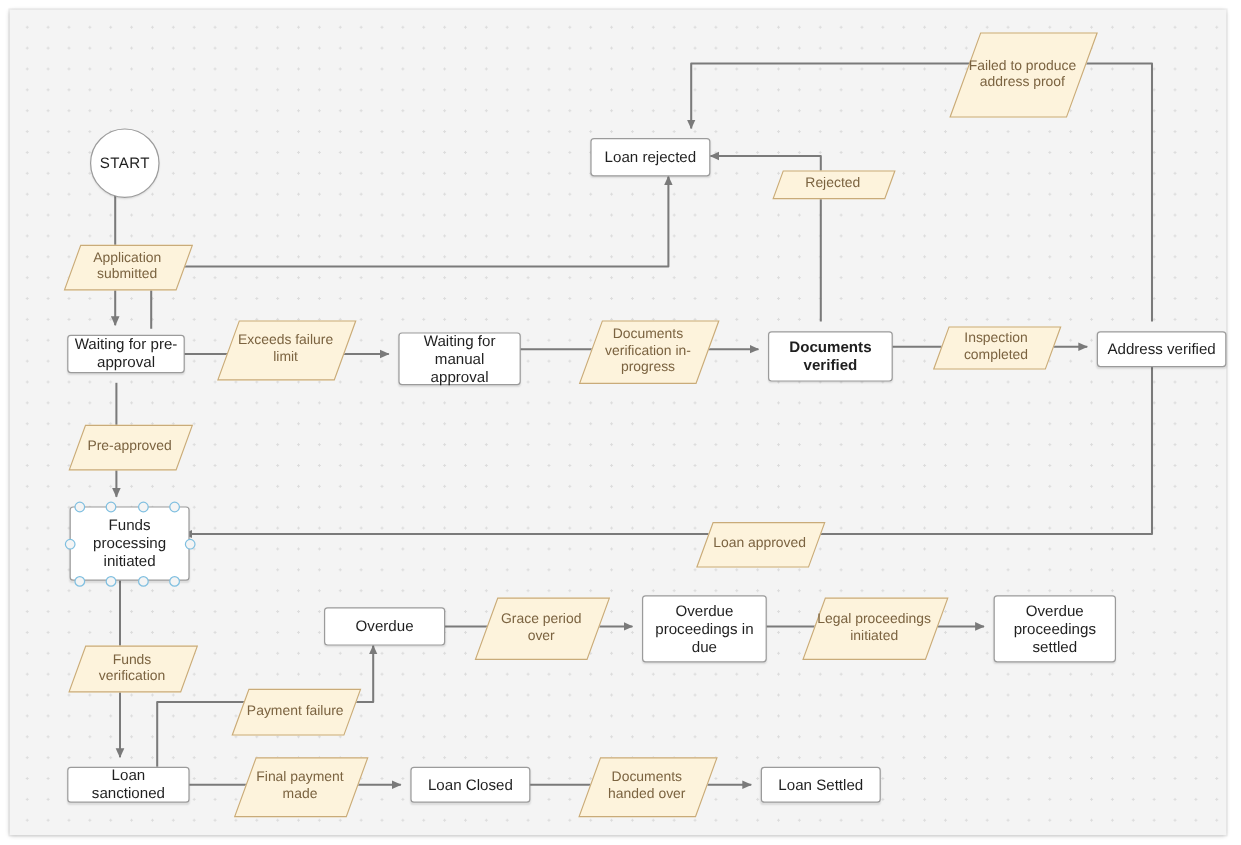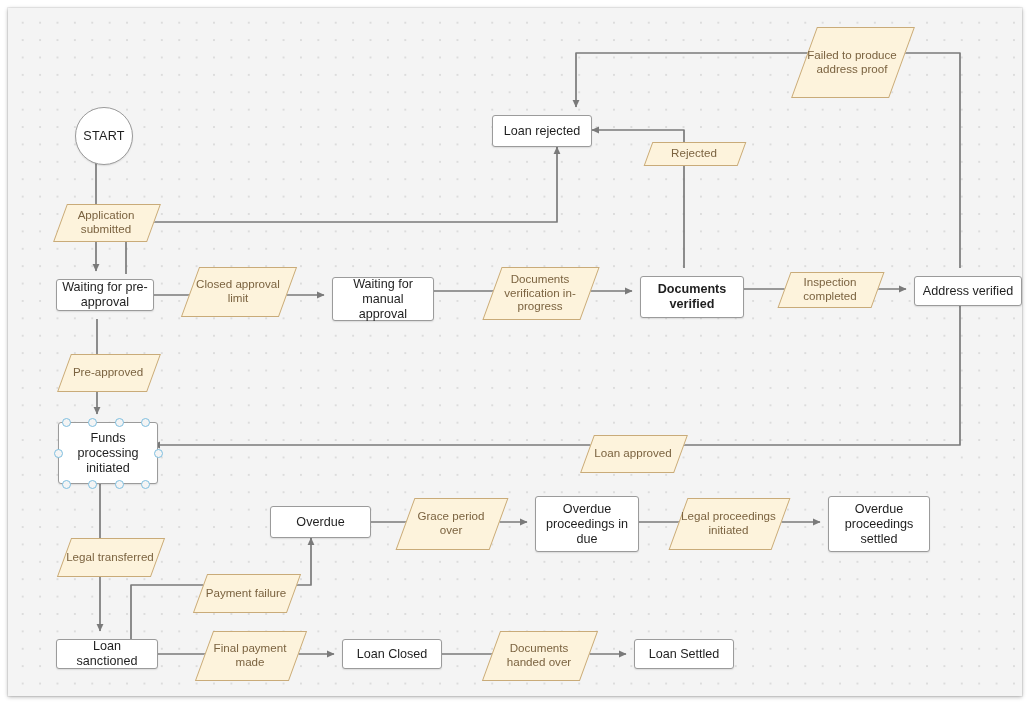--- a/index.html
+++ b/index.html
@@ -176,21 +176,21 @@
       <span class="txt">Failed to produce address proof</span>
     </div>
 
     <div class="plabel" style="left:640px;top:134px;width:92px;height:22px;">
       <div class="skew"></div>
       <span class="txt">Rejected</span>
     </div>
 
     <div class="plabel" style="left:182px;top:259px;width:96px;height:48px;">
       <div class="skew"></div>
-      <span class="txt">Closed approval limit</span>
+      <span class="txt">Exceeds failure limit</span>
     </div>
 
     <div class="plabel" style="left:484px;top:259px;width:96px;height:51px;">
       <div class="skew"></div>
       <span class="txt">Documents verification in-progress</span>
     </div>
 
     <div class="plabel" style="left:776px;top:264px;width:92px;height:34px;">
       <div class="skew"></div>
       <span class="txt">Inspection completed</span>
@@ -211,21 +211,21 @@
       <span class="txt">Grace period over</span>
     </div>
 
     <div class="plabel" style="left:670px;top:490px;width:101px;height:50px;">
       <div class="skew"></div>
       <span class="txt">Legal proceedings initiated</span>
     </div>
 
     <div class="plabel" style="left:56px;top:530px;width:92px;height:37px;">
       <div class="skew"></div>
-      <span class="txt">Legal transferred</span>
+      <span class="txt">Funds verification</span>
     </div>
 
     <div class="plabel" style="left:192px;top:566px;width:92px;height:37px;">
       <div class="skew"></div>
       <span class="txt">Payment failure</span>
     </div>
 
     <div class="plabel" style="left:196px;top:623px;width:92px;height:48px;">
       <div class="skew"></div>
       <span class="txt">Final payment made</span>

